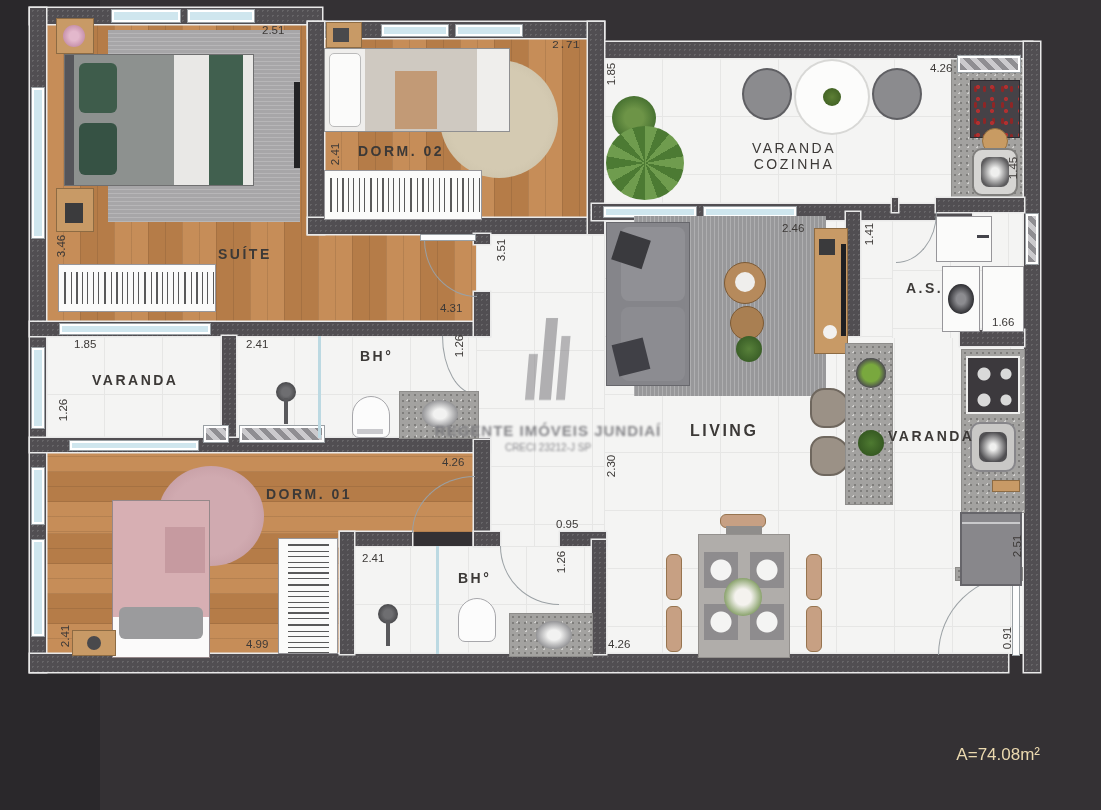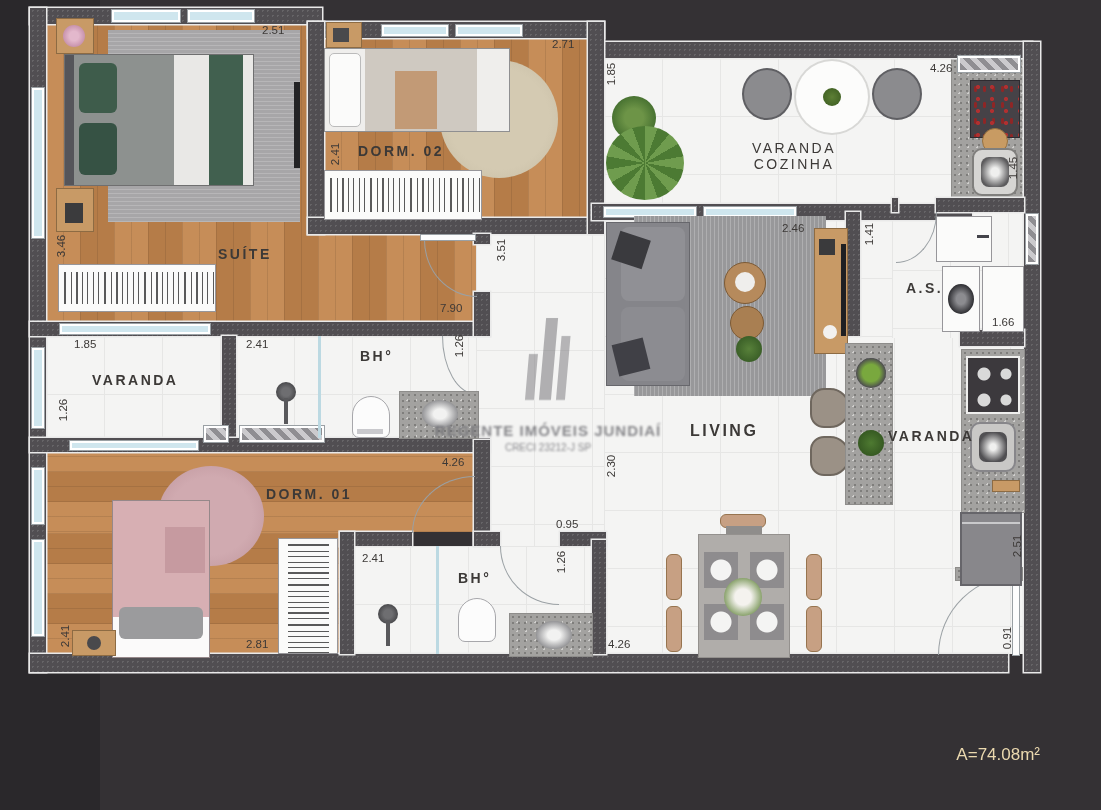--- a/index.html
+++ b/index.html
@@ -250,38 +250,38 @@
   <div class="rlab" style="left:906px;top:280px;">A.S.</div>
   <div class="rlab" style="left:690px;top:422px;font-size:16px;">LIVING</div>
   <div class="rlab" style="left:888px;top:428px;">VARANDA</div>
   <div class="rlab" style="left:92px;top:372px;">VARANDA</div>
   <div class="rlab" style="left:360px;top:348px;">BH°</div>
   <div class="rlab" style="left:458px;top:570px;">BH°</div>
   <div class="rlab" style="left:266px;top:486px;">DORM. 01</div>
 
   <div class="dim" style="left:262px;top:24px;">2.51</div>
   <div class="dim v" style="left:50px;top:240px;">3.46</div>
-  <div class="dim" style="left:440px;top:302px;">7.90</div>
-  <div class="dim" style="left:552px;top:38px;">2.71</div>
+  <div class="dim" style="left:440px;top:302px;">4.31</div>
+  <div class="dim" style="left:552px;top:38px;font-family:Liberation Mono, monospace;">2.71</div>
   <div class="dim v" style="left:324px;top:148px;">2.41</div>
   <div class="dim v" style="left:600px;top:68px;">1.85</div>
   <div class="dim" style="left:930px;top:62px;">4.26</div>
   <div class="dim v" style="left:1002px;top:162px;">1.45</div>
   <div class="dim" style="left:782px;top:222px;">2.46</div>
   <div class="dim v" style="left:858px;top:228px;">1.41</div>
   <div class="dim" style="left:992px;top:316px;">1.66</div>
   <div class="dim v" style="left:490px;top:244px;">3.51</div>
   <div class="dim" style="left:74px;top:338px;">1.85</div>
   <div class="dim v" style="left:52px;top:404px;">1.26</div>
   <div class="dim" style="left:246px;top:338px;">2.41</div>
   <div class="dim v" style="left:448px;top:340px;">1.26</div>
   <div class="dim v" style="left:600px;top:460px;">2.30</div>
   <div class="dim" style="left:442px;top:456px;">4.26</div>
   <div class="dim v" style="left:54px;top:630px;">2.41</div>
-  <div class="dim" style="left:246px;top:638px;">2.81</div>
+  <div class="dim" style="left:246px;top:638px;">4.99</div>
   <div class="dim" style="left:556px;top:518px;">0.95</div>
   <div class="dim" style="left:362px;top:552px;">2.41</div>
   <div class="dim v" style="left:550px;top:556px;">1.26</div>
   <div class="dim" style="left:608px;top:638px;">4.26</div>
   <div class="dim v" style="left:1006px;top:540px;">2.51</div>
   <div class="dim v" style="left:996px;top:632px;">0.91</div>
 
   <div class="abs" style="left:520px;top:310px;width:70px;height:110px;opacity:.5;filter:blur(.6px);transform:skewX(-5deg);">
     <div class="abs" style="left:8px;top:44px;width:9px;height:46px;background:#77767a;"></div>
     <div class="abs" style="left:22px;top:8px;width:12px;height:82px;background:#6e6d71;"></div>

